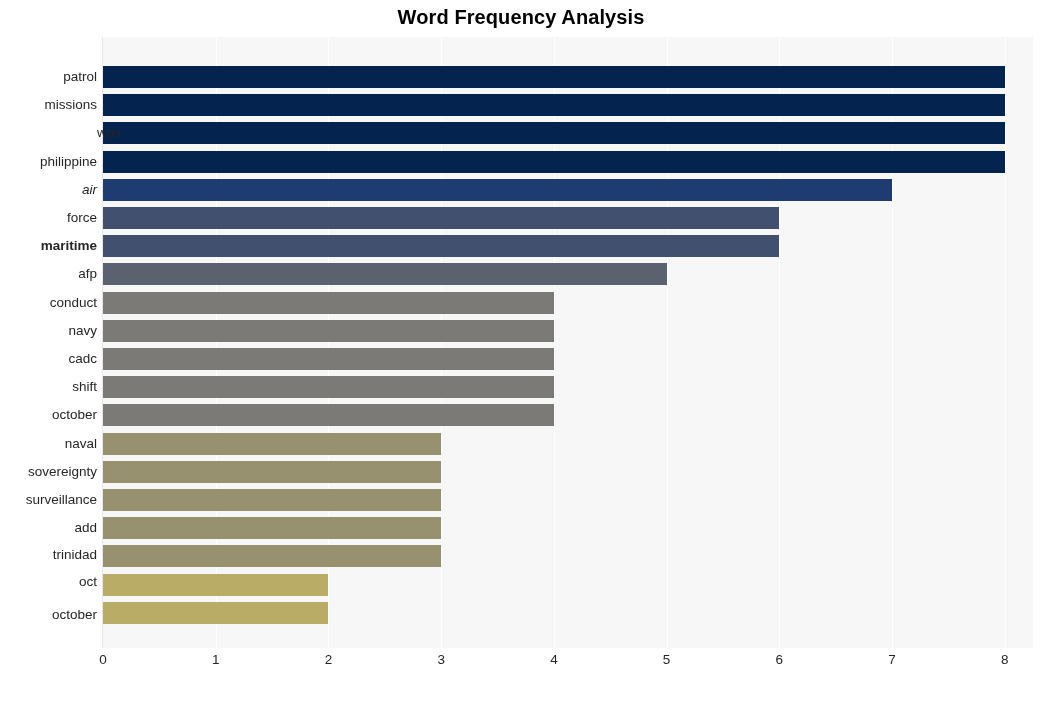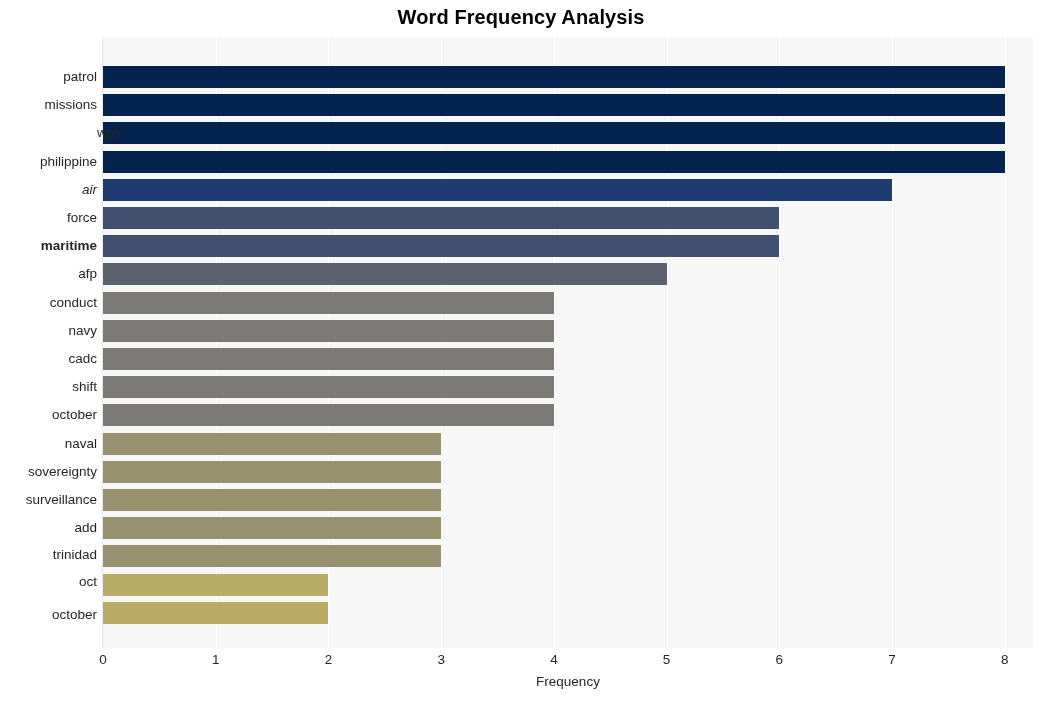--- a/index.html
+++ b/index.html
@@ -233,15 +233,14 @@
       <div class="xtick" style="left: 215.727px;">1</div>
       <div class="xtick" style="left: 328.455px;">2</div>
       <div class="xtick" style="left: 441.182px;">3</div>
       <div class="xtick" style="left: 553.909px;">4</div>
       <div class="xtick" style="left: 666.636px;">5</div>
       <div class="xtick" style="left: 779.364px;">6</div>
       <div class="xtick" style="left: 892.091px;">7</div>
       <div class="xtick" style="left: 1004.82px;">8</div>
     </div>
 
-  <div id="xaxis-label">Frequency</div>
 
 </div>
 
 </body></html>

